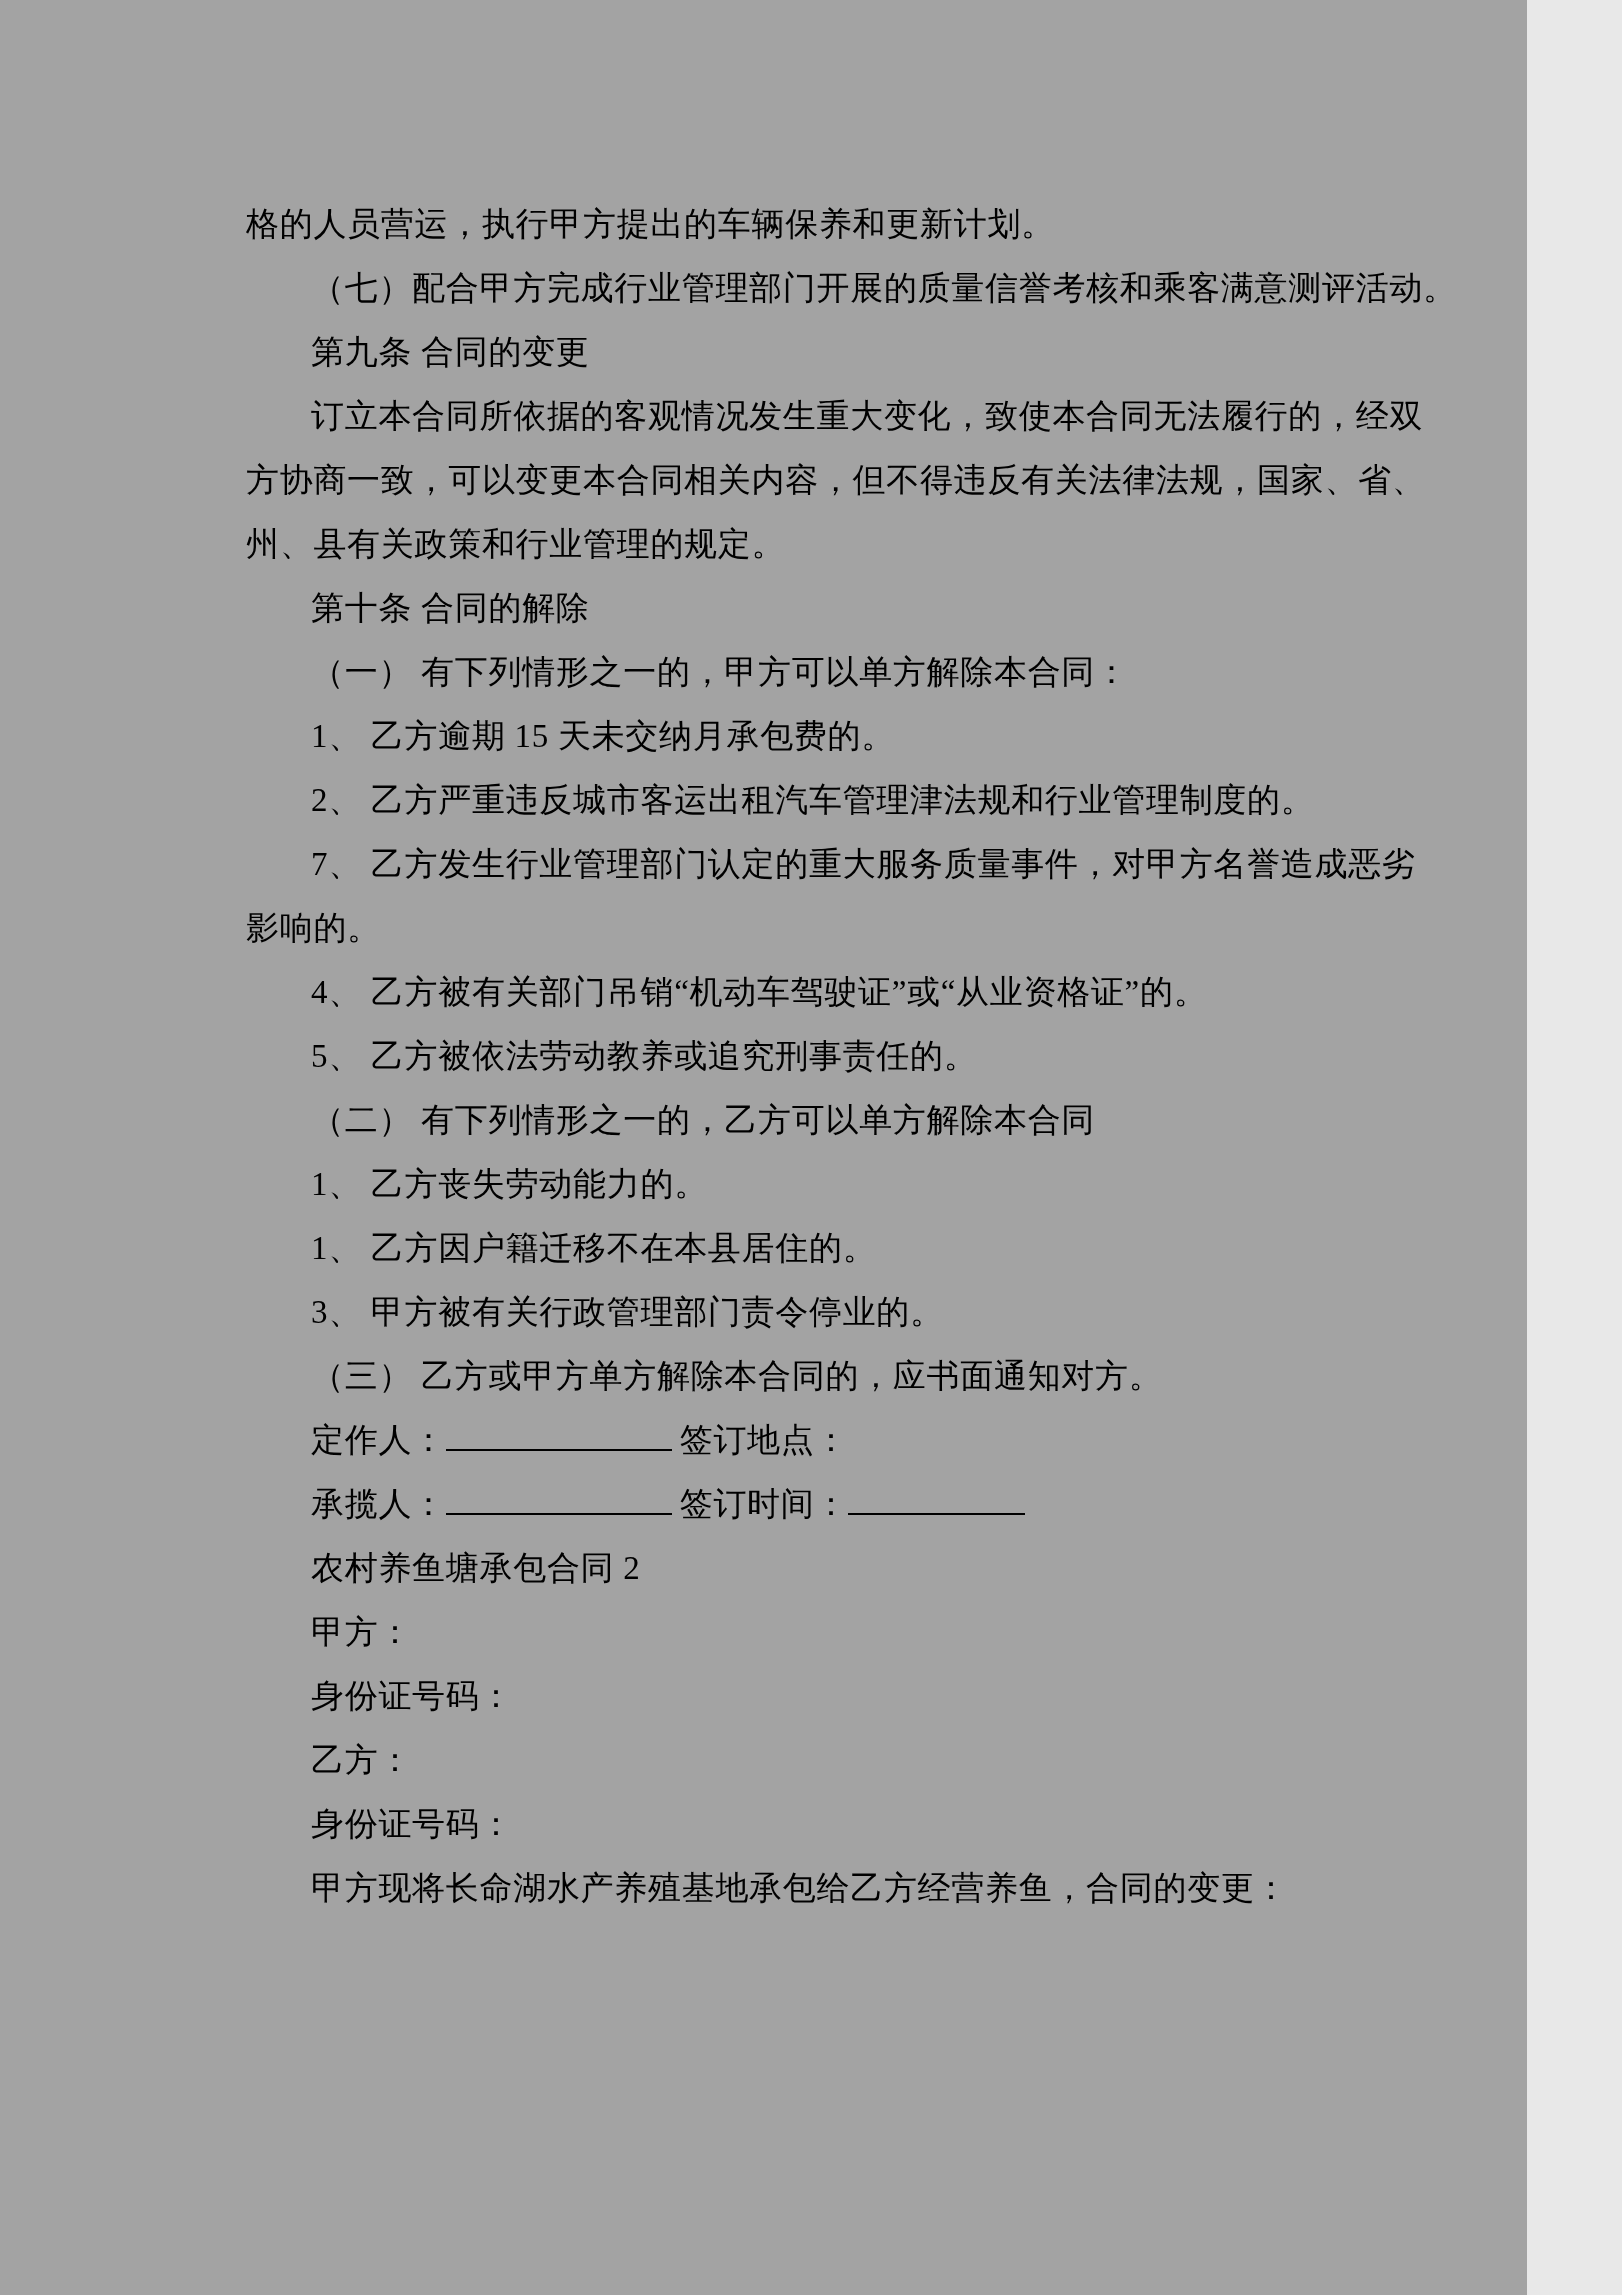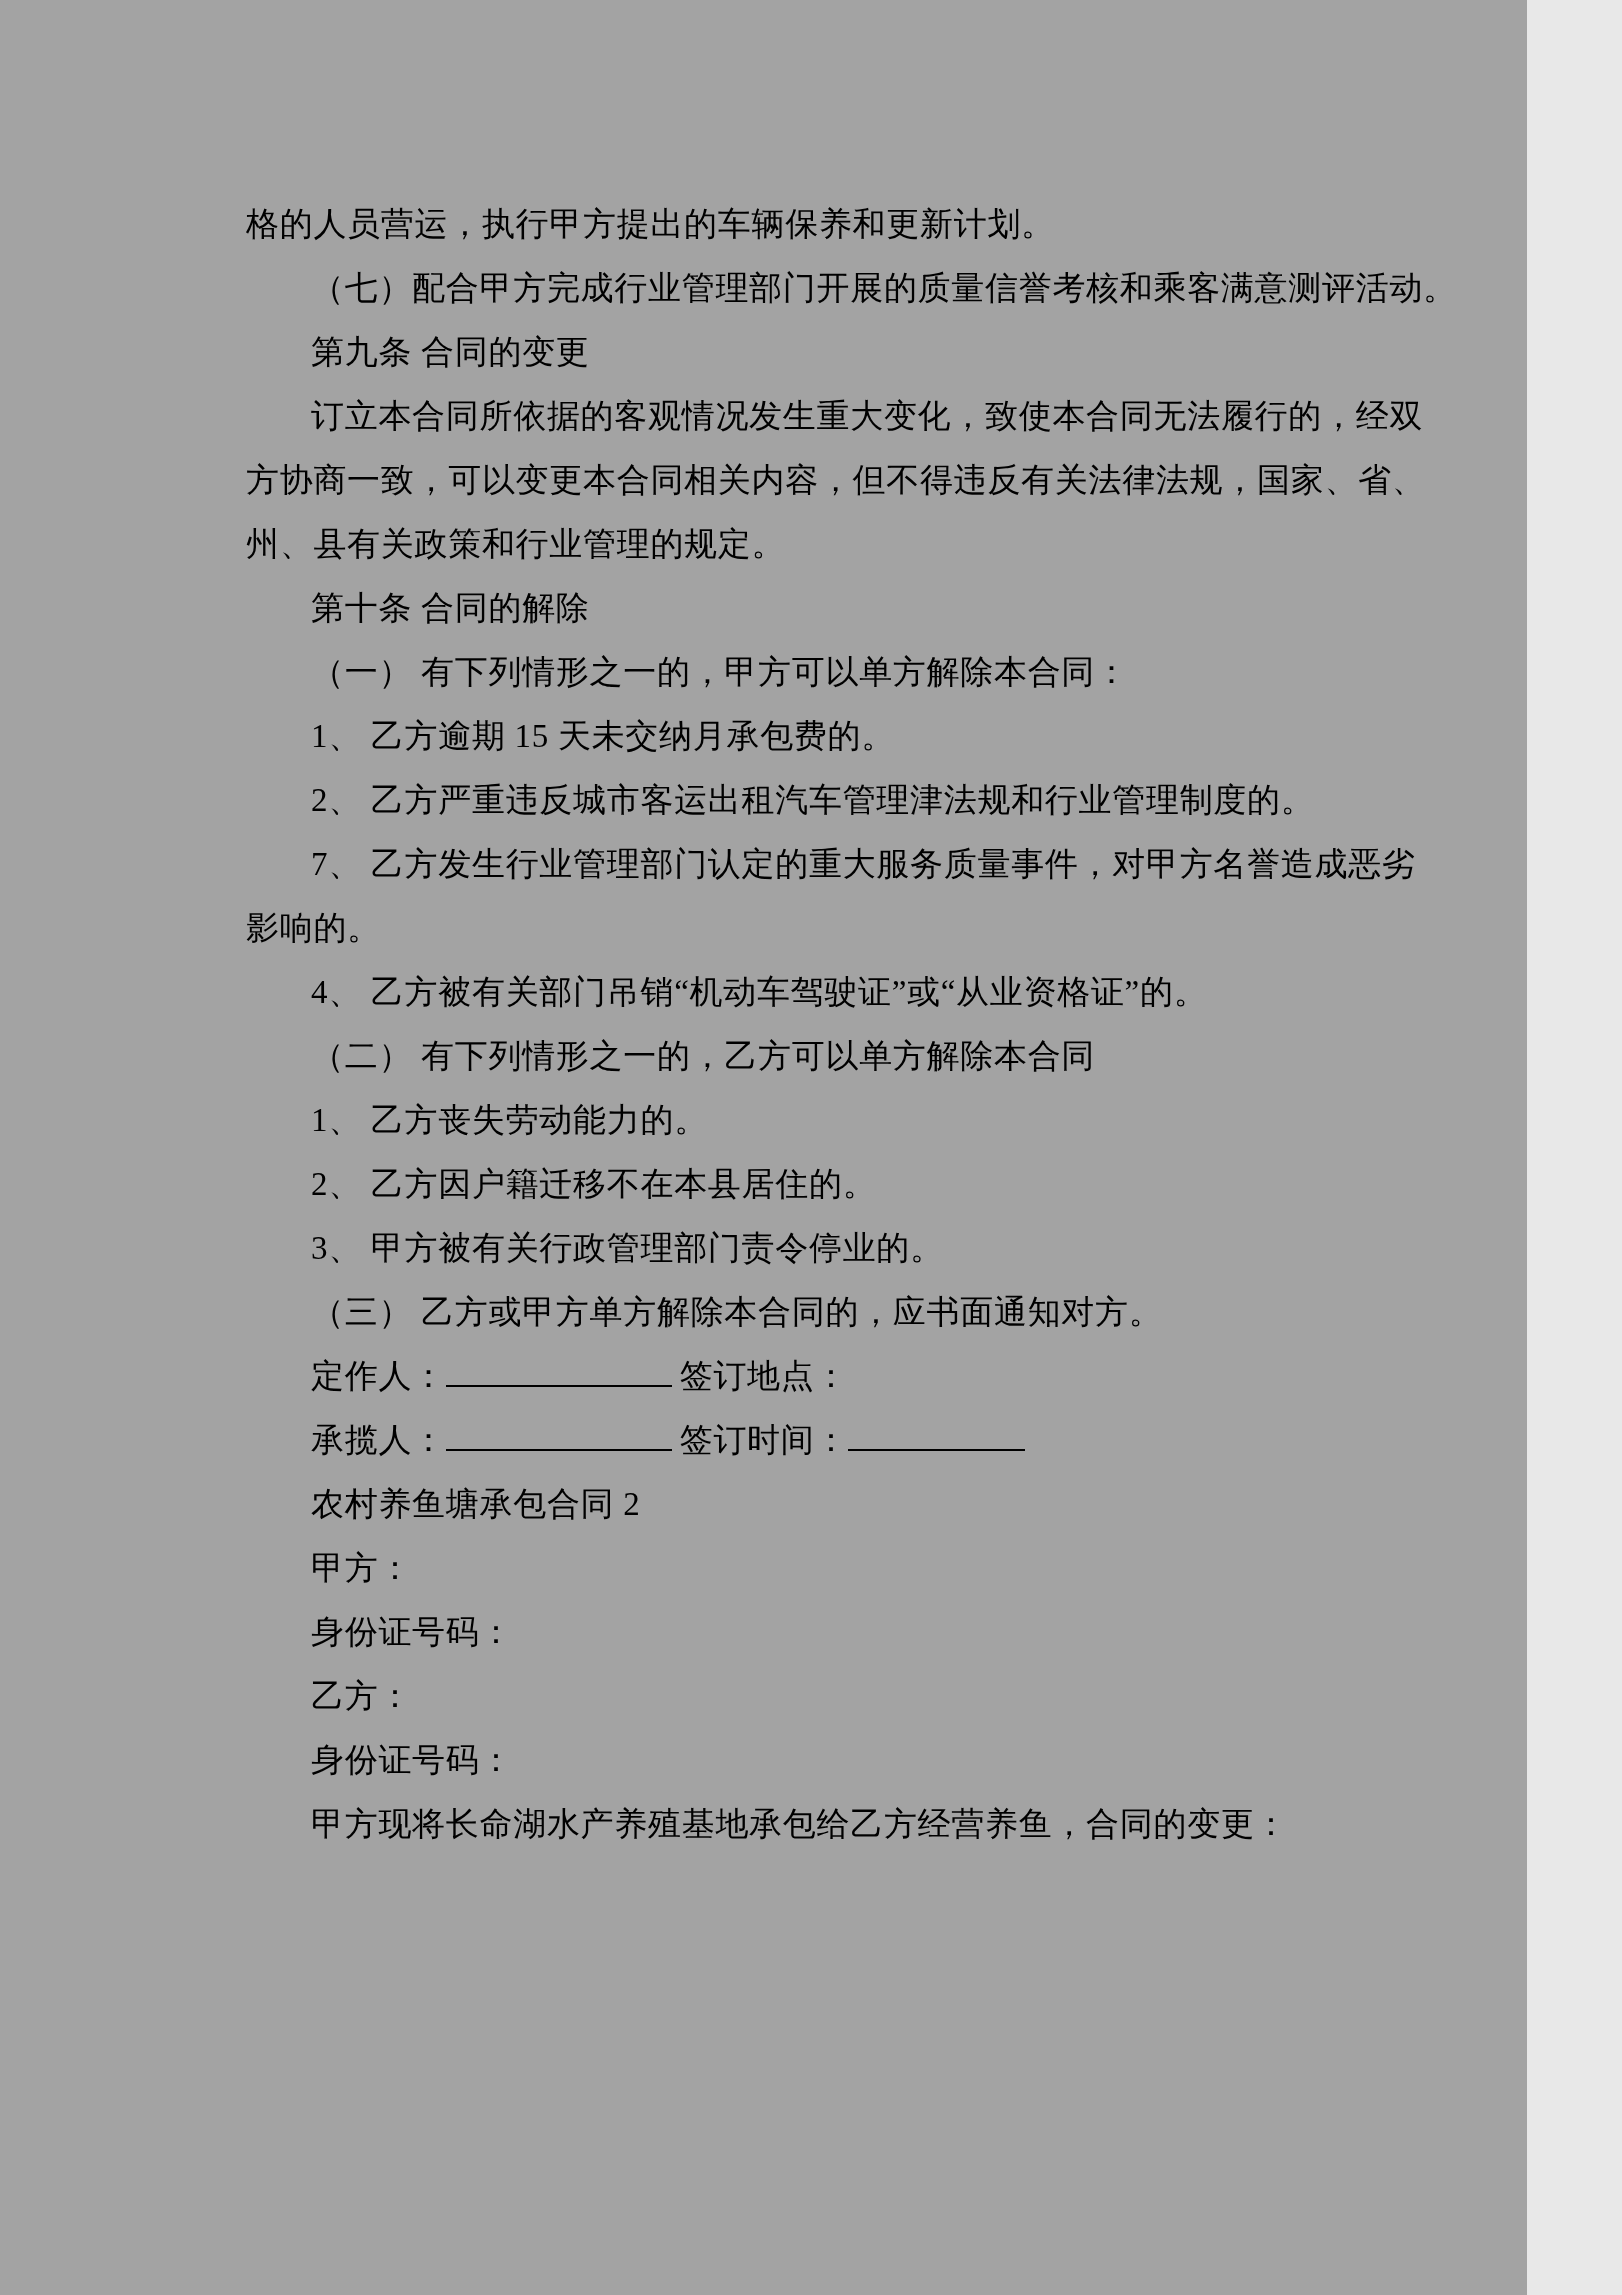--- a/index.html
+++ b/index.html
@@ -52,23 +52,24 @@
       <div class="line indent"><span>订立本合同所依据的客观情况发生重大变化，致使本合同无法履行的，经双</span></div>
       <div class="line"><span>方协商一致，可以变更本合同相关内容，但不得违反有关法律法规，国家、省、</span></div>
       <div class="line"><span>州、县有关政策和行业管理的规定。</span></div>
       <div class="line indent"><span>第十条 合同的解除</span></div>
       <div class="line indent"><span>（一） 有下列情形之一的，甲方可以单方解除本合同：</span></div>
       <div class="line indent"><span>1、 乙方逾期 15 天未交纳月承包费的。</span></div>
       <div class="line indent"><span>2、 乙方严重违反城市客运出租汽车管理津法规和行业管理制度的。</span></div>
       <div class="line indent"><span>7、 乙方发生行业管理部门认定的重大服务质量事件，对甲方名誉造成恶劣</span></div>
       <div class="line"><span>影响的。</span></div>
       <div class="line indent"><span>4、 乙方被有关部门吊销“机动车驾驶证”或“从业资格证”的。</span></div>
+      <div class="line indent"><span>5、 乙方被依法劳动教养或追究刑事责任的。</span></div>
       <div class="line indent"><span>（二） 有下列情形之一的，乙方可以单方解除本合同</span></div>
       <div class="line indent"><span>1、 乙方丧失劳动能力的。</span></div>
-      <div class="line indent"><span>2、 乙方因户籍迁移不在本县居住的。</span></div>
+      <div class="line indent"><span>1、 乙方因户籍迁移不在本县居住的。</span></div>
       <div class="line indent"><span>3、 甲方被有关行政管理部门责令停业的。</span></div>
       <div class="line indent"><span>（三） 乙方或甲方单方解除本合同的，应书面通知对方。</span></div>
       <div class="line indent"><span>定作人：</span><span class="blank" style="width: 226px;"></span><span>签订地点：</span></div>
       <div class="line indent"><span>承揽人：</span><span class="blank" style="width: 226px;"></span><span>签订时间：</span><span class="blank" style="width: 177px;"></span></div>
       <div class="line indent"><span>农村养鱼塘承包合同 2</span></div>
       <div class="line indent"><span>甲方：</span></div>
       <div class="line indent"><span>身份证号码：</span></div>
       <div class="line indent"><span>乙方：</span></div>
       <div class="line indent"><span>身份证号码：</span></div>
       <div class="line indent"><span>甲方现将长命湖水产养殖基地承包给乙方经营养鱼，合同的变更：</span></div>

